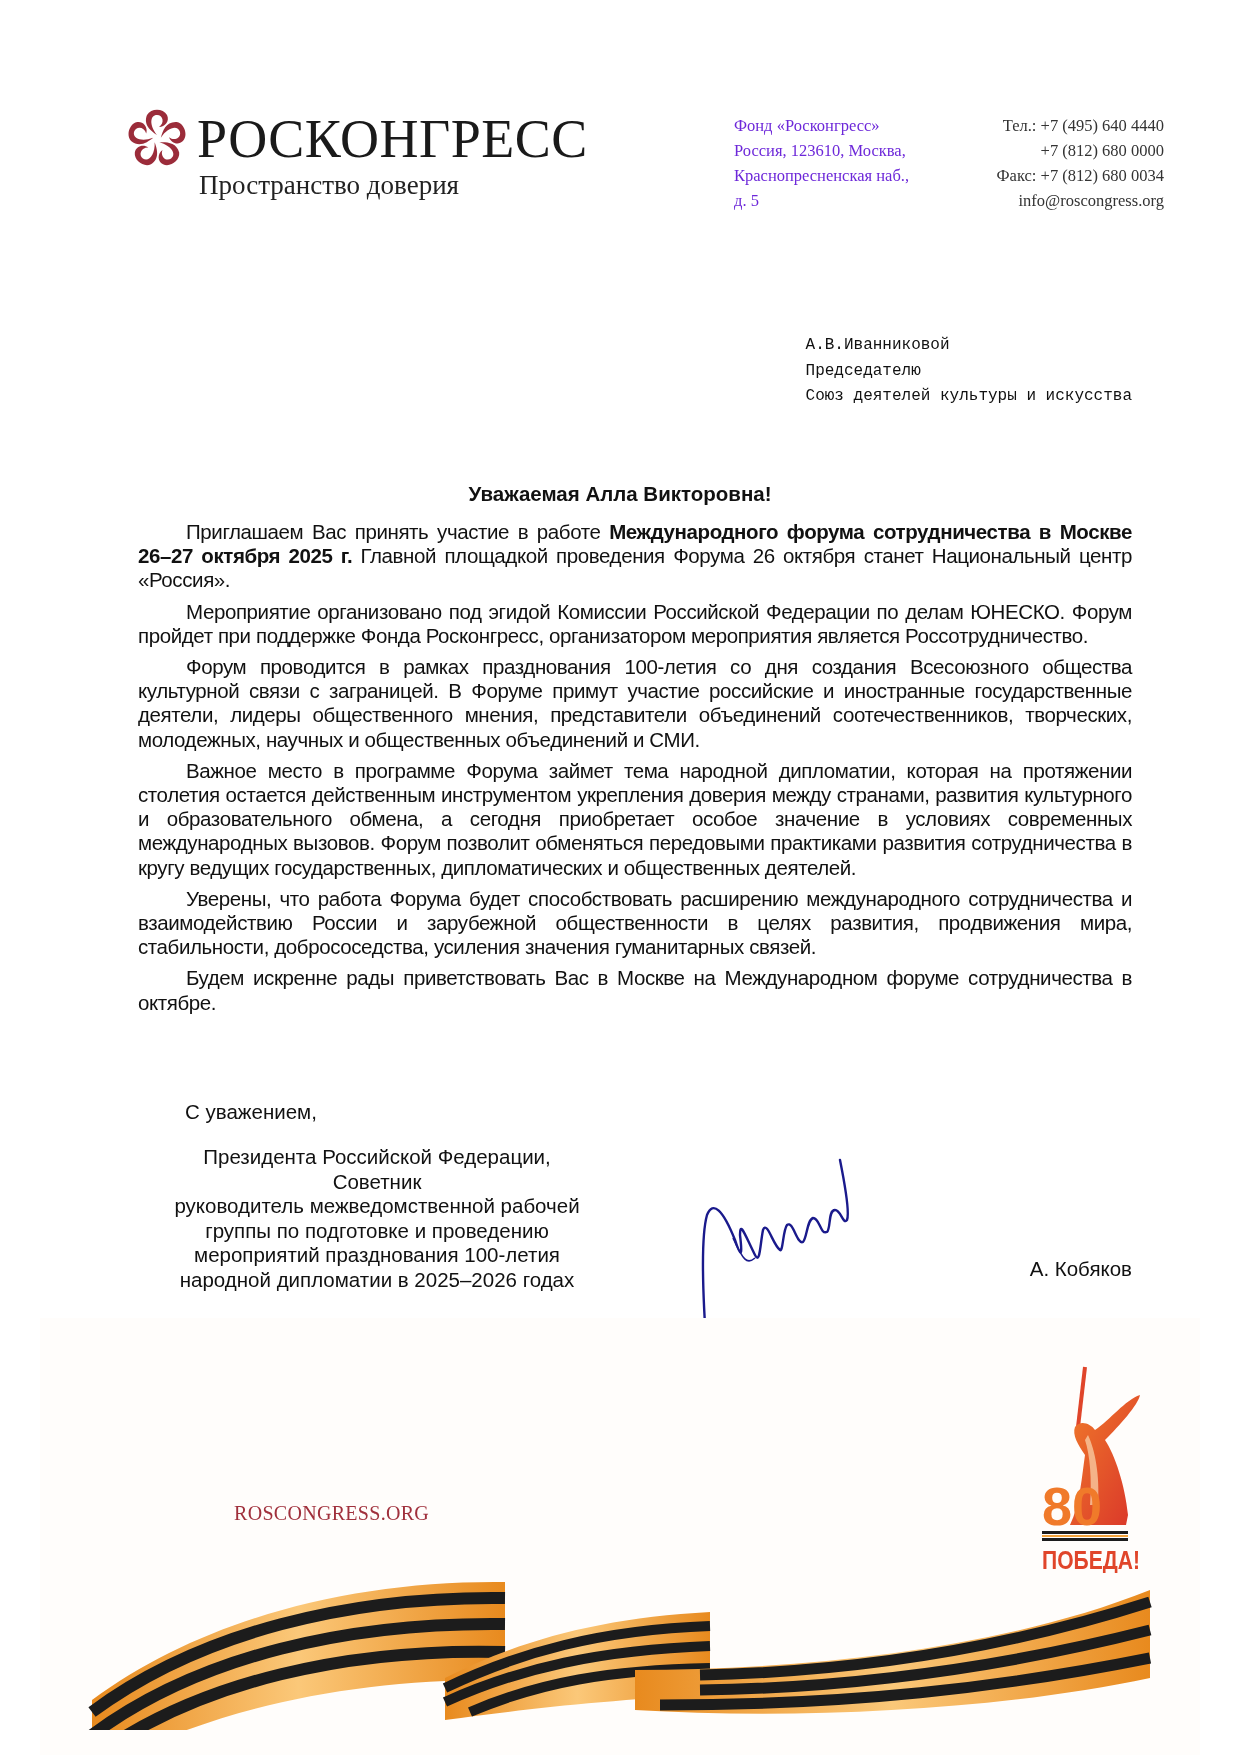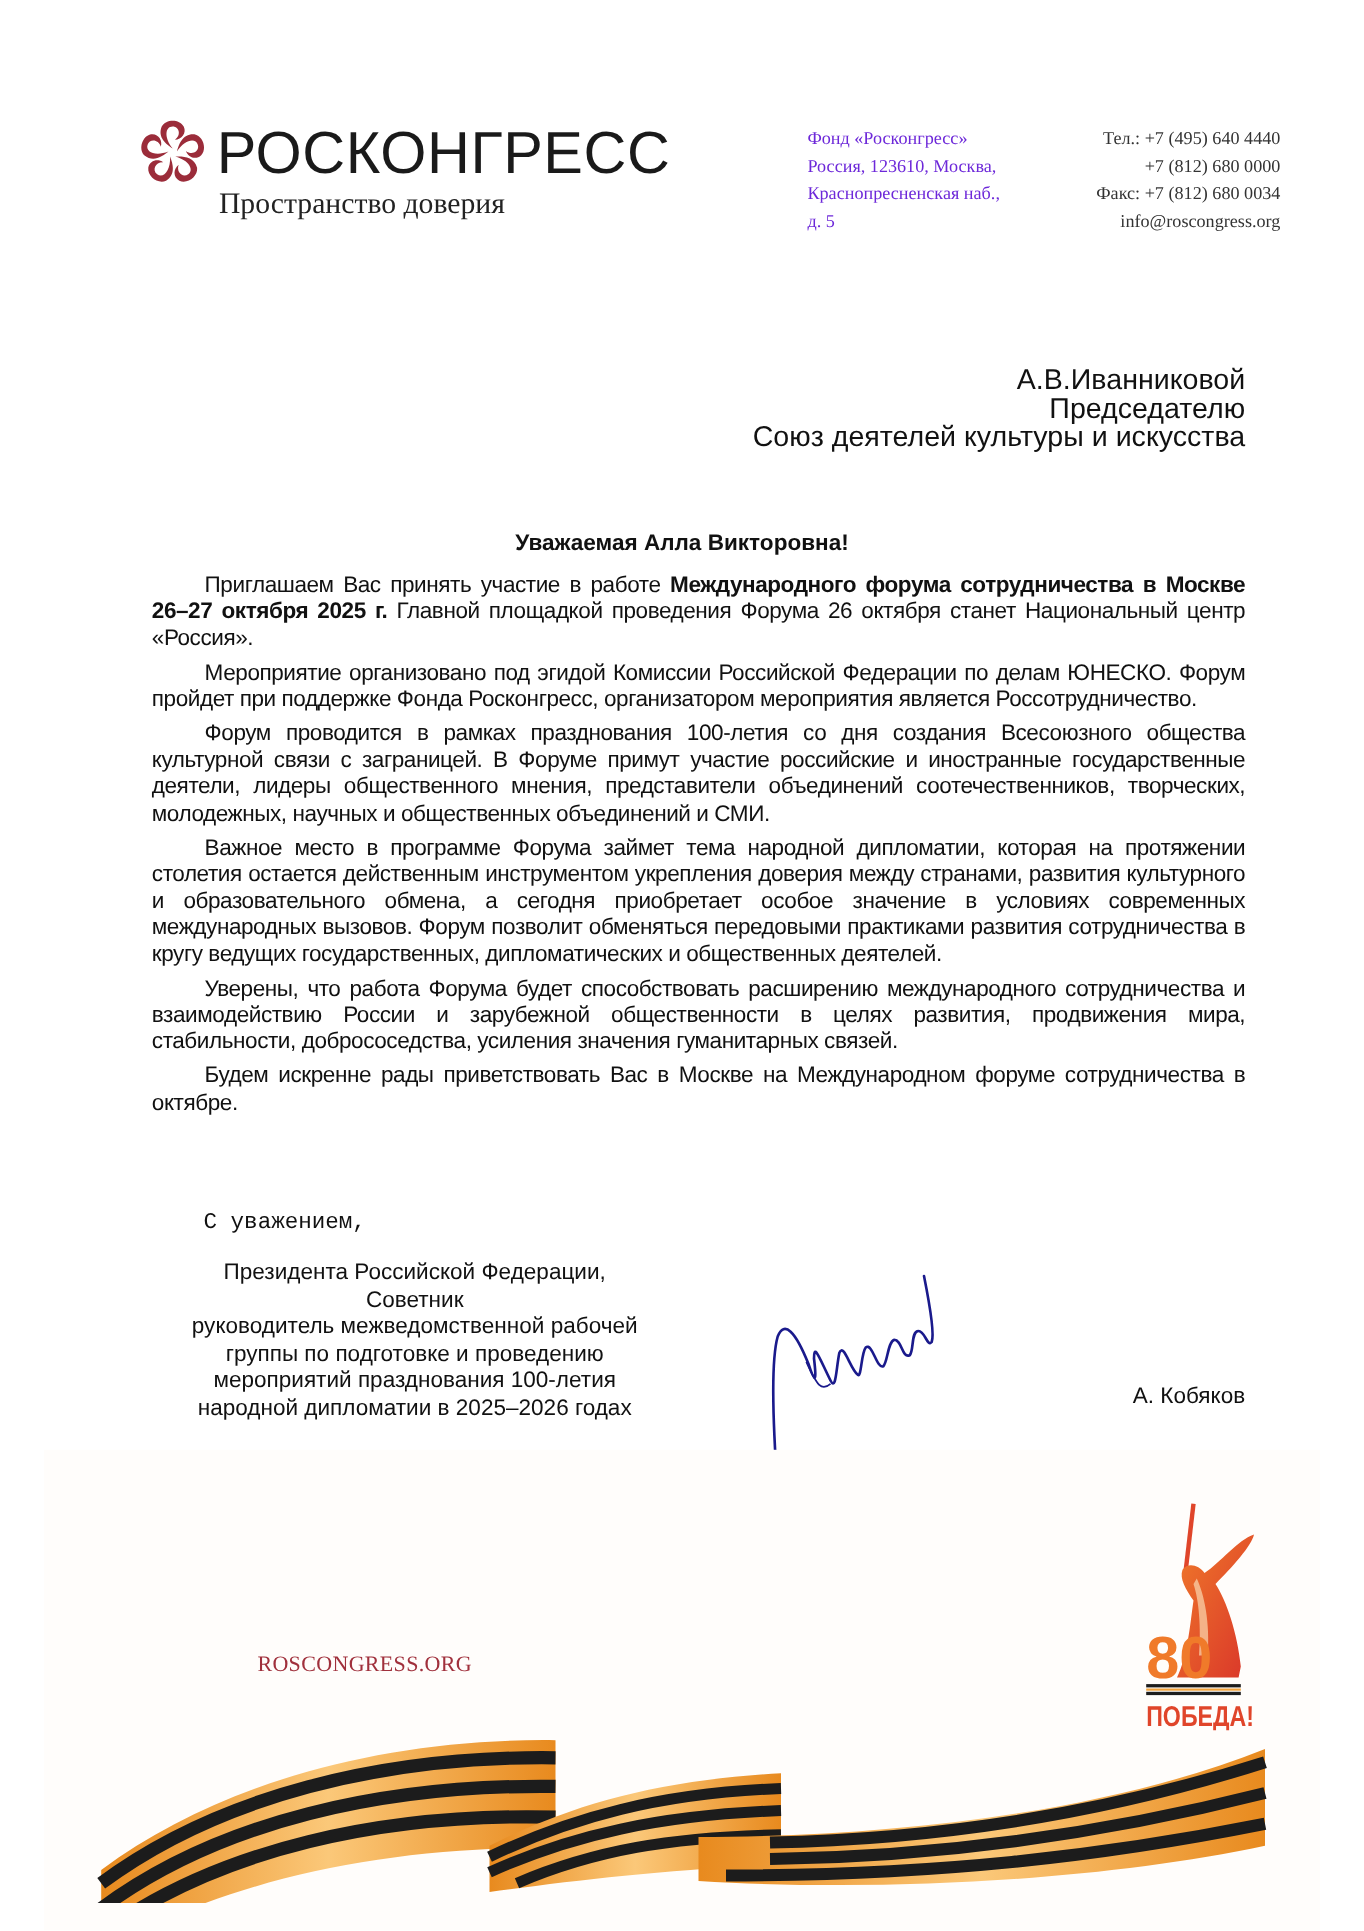--- a/index.html
+++ b/index.html
@@ -1,37 +1,37 @@
 <!DOCTYPE html>
 <html><head>
   <meta charset="utf-8">
   <style>
     html, body { margin: 0; padding: 0; background: #ffffff; }
     body { width: 1240px; height: 1755px; position: relative; overflow: hidden; color: #111; }
     .abs { position: absolute; }
 
     
     .logo-mark { left: 126px; top: 108px; width: 62px; height: 62px; }
-    .logo-title { left: 197px; top: 108px; font-family: Liberation Sans, sans-serif; font-size: 54px; letter-spacing: 0.5px; color: #1a1a1a; line-height: 62px; }
+    .logo-title { left: 197px; top: 108px; font-family: Liberation Serif, serif; font-size: 54px; letter-spacing: 0.5px; color: #1a1a1a; line-height: 62px; }
     .logo-sub { left: 199px; top: 168px; font-family: "Liberation Serif", "DejaVu Serif", serif; font-size: 27px; color: #222; line-height: 34px; text-align: right; }
     .addr { left: 734px; top: 113px; font-family: "Liberation Serif", "DejaVu Serif", serif; font-size: 16.5px; line-height: 25px; color: #6d28d9; }
     .contacts { right: 76px; top: 113px; text-align: right; font-family: "Liberation Serif", "DejaVu Serif", serif; font-size: 16.5px; line-height: 25px; color: #333; }
 
     
-    .recipient { right: 108px; top: 333px; text-align: right; font-family: Liberation Sans, sans-serif; font-size: 26px; line-height: 25.5px; }
+    .recipient { right: 108px; top: 333px; text-align: left; font-family: Liberation Mono, monospace; font-size: 16px; line-height: 25.5px; }
 
     
     .salutation { left: 0; width: 1240px; top: 482px; text-align: center; font-family: "Liberation Sans", sans-serif; font-weight: bold; font-size: 20.5px; }
 
     
     .body-text { left: 138px; top: 520px; width: 994px; font-family: "Liberation Sans", "DejaVu Sans", sans-serif; font-size: 20.5px; line-height: 24.2px; }
     .body-text p { margin: 0 0 7px 0; text-indent: 48px; text-align: justify; letter-spacing: -0.4px; }
     .body-text b { font-weight: bold; }
 
-    .closing { left: 185px; top: 1100px; font-family: Liberation Mono, monospace; font-size: 20.5px; }
+    .closing { left: 185px; top: 1100px; font-family: Liberation Sans, sans-serif; font-size: 20.5px; }
     .position { left: 142px; top: 1145px; width: 470px; text-align: center; font-family: "Liberation Sans", sans-serif; font-size: 20.5px; line-height: 24.5px; }
     .signature { left: 695px; top: 1150px; width: 210px; height: 210px; }
     .signer { right: 108px; top: 1257px; font-family: "Liberation Sans", sans-serif; font-size: 20.5px; }
 
     
     .footer-panel { left: 40px; top: 1318px; width: 1160px; height: 437px; background: #fffdfb; }
     .site-link { left: 234px; top: 1502px; font-family: "Liberation Serif", serif; font-size: 20px; color: #a0303c; letter-spacing: 0.3px; text-decoration: none; }
     .victory { left: 1040px; top: 1365px; width: 105px; height: 208px; }
     .ribbon { left: 0; top: 1560px; width: 1240px; height: 170px; }
   </style>

